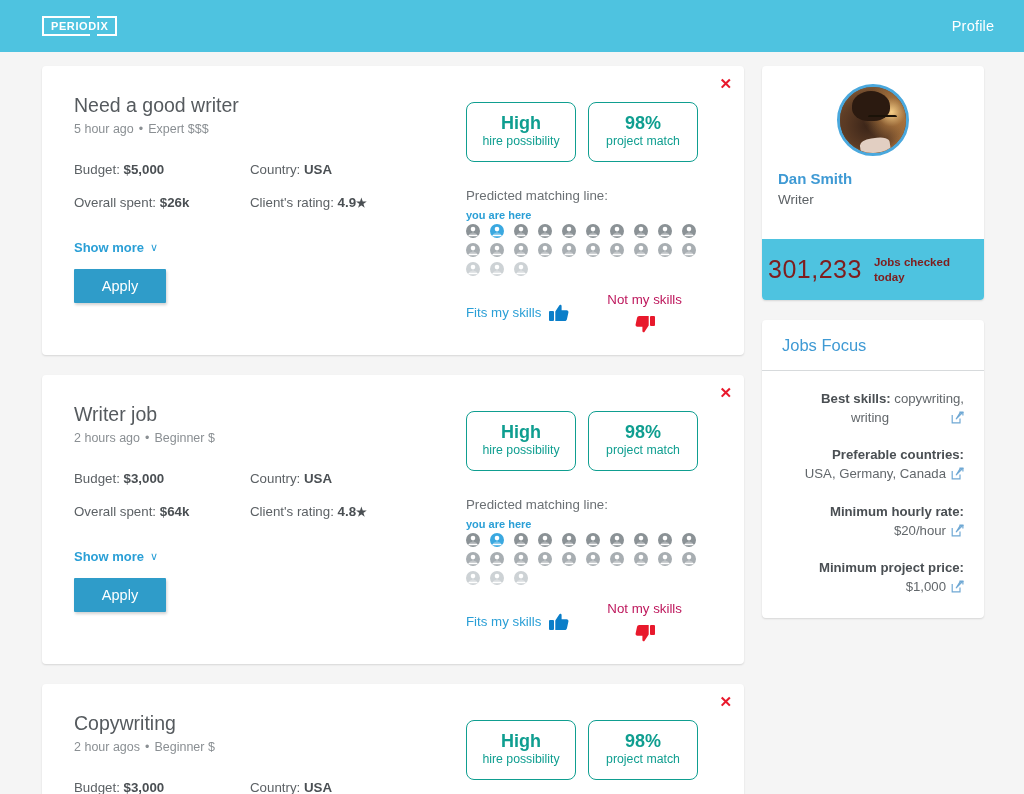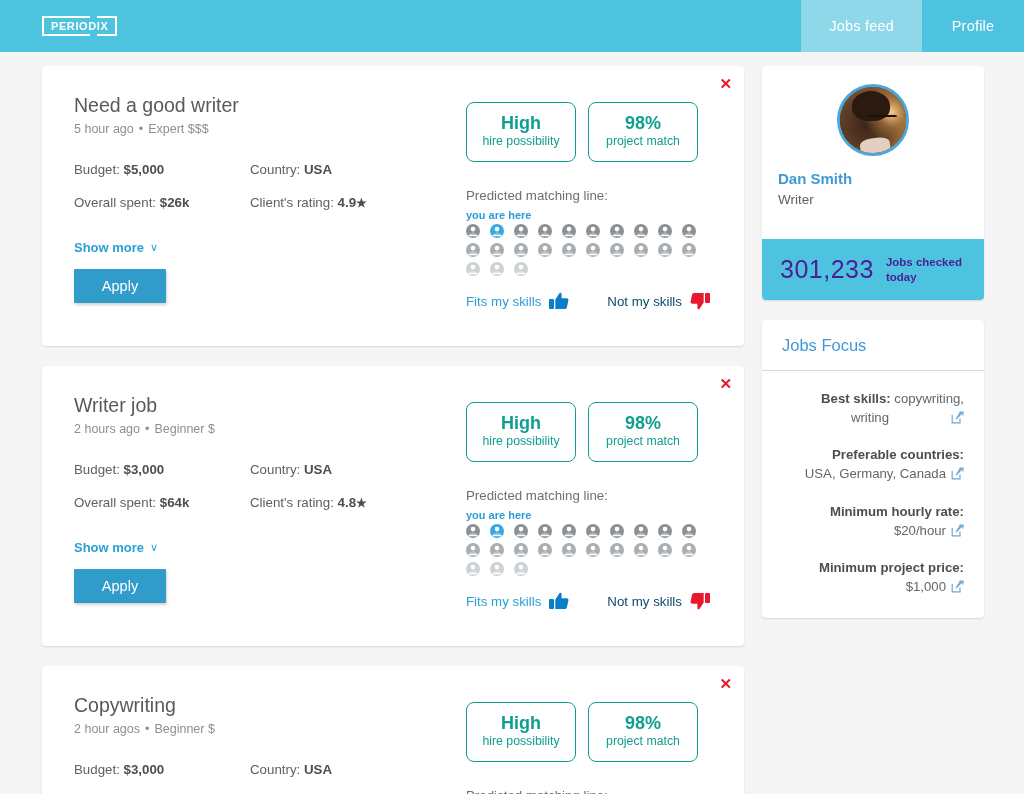--- a/index.html
+++ b/index.html
@@ -131,21 +131,21 @@
   .pml-label { font-size: 13.3px; color: #6b7074; margin-bottom: 6px; }
   .you-are-here { font-size: 11px; color: #2a9fd6; font-weight: bold; margin-bottom: 3px; }
 
   .dotrow { display: flex; gap: 10px; margin-bottom: 5px; }
   .pdot { width: 14px; height: 14px; display: block; }
   .pdot svg { display: block; }
 
   .votes { display: flex; align-items: center; gap: 38px; margin-top: 16px; }
   .vote { display: inline-flex; align-items: center; gap: 8px; cursor: pointer; font-size: 13.3px; }
   .vote.up { color: #2a9fd6; }
-  .vote.down { color: #0c4a6e; }
+  .vote.down { color: #be185d; flex-direction: column; }
   .vote svg { display: block; }
 
   
   .panel {
     background: #ffffff;
     border-radius: 4px;
     box-shadow: 0 1px 2px rgba(0,0,0,.13);
     overflow: hidden;
     margin-bottom: 20px;
   }
@@ -176,22 +176,22 @@
   }
   .avatar .shirt {
     position: absolute; left: 30%; bottom: 0; width: 46%; height: 22%;
     background: #e2cfc2; border-radius: 40% 40% 0 0;
     transform: rotate(-8deg);
   }
   .profile-name { color: #3f9ad4; font-size: 15px; font-weight: bold; margin-bottom: 5px; }
   .profile-role { color: #5c6165; font-size: 13.5px; }
 
   .stat-band {
-    background: #4ec3e0; color: #4c1d95;
-    padding: 16px 18px;
+    background: #4ec3e0; color: #7f1d1d;
+    padding: 16px 6px;
     display: flex; align-items: center; gap: 12px;
   }
   .stat-num { font-size: 25px; letter-spacing: .5px; white-space: nowrap; }
   .stat-lbl { font-size: 11.5px; font-weight: bold; line-height: 1.25; }
 
   .panel-head {
     padding: 16px 20px 15px;
     border-bottom: 1px solid #d7dadc;
   }
   .panel-title { color: #3f9ad4; font-size: 16.5px; font-weight: normal; }
@@ -205,21 +205,20 @@
 </style>
 </head>
 <body>
 
 <div class="topbar">
   <div class="logo-wrap">
     <div class="logo">PERIODIX</div>
   </div>
   <div class="nav-spacer"></div>
   <div class="nav-tabs">
-    <div class="nav-tab active">Jobs feed</div>
     <div class="nav-tab">Profile</div>
   </div>
 </div>
 
 <div class="page">
 
   <div class="feed">
 
     <div class="card">
       <div class="card-close">✕</div>

